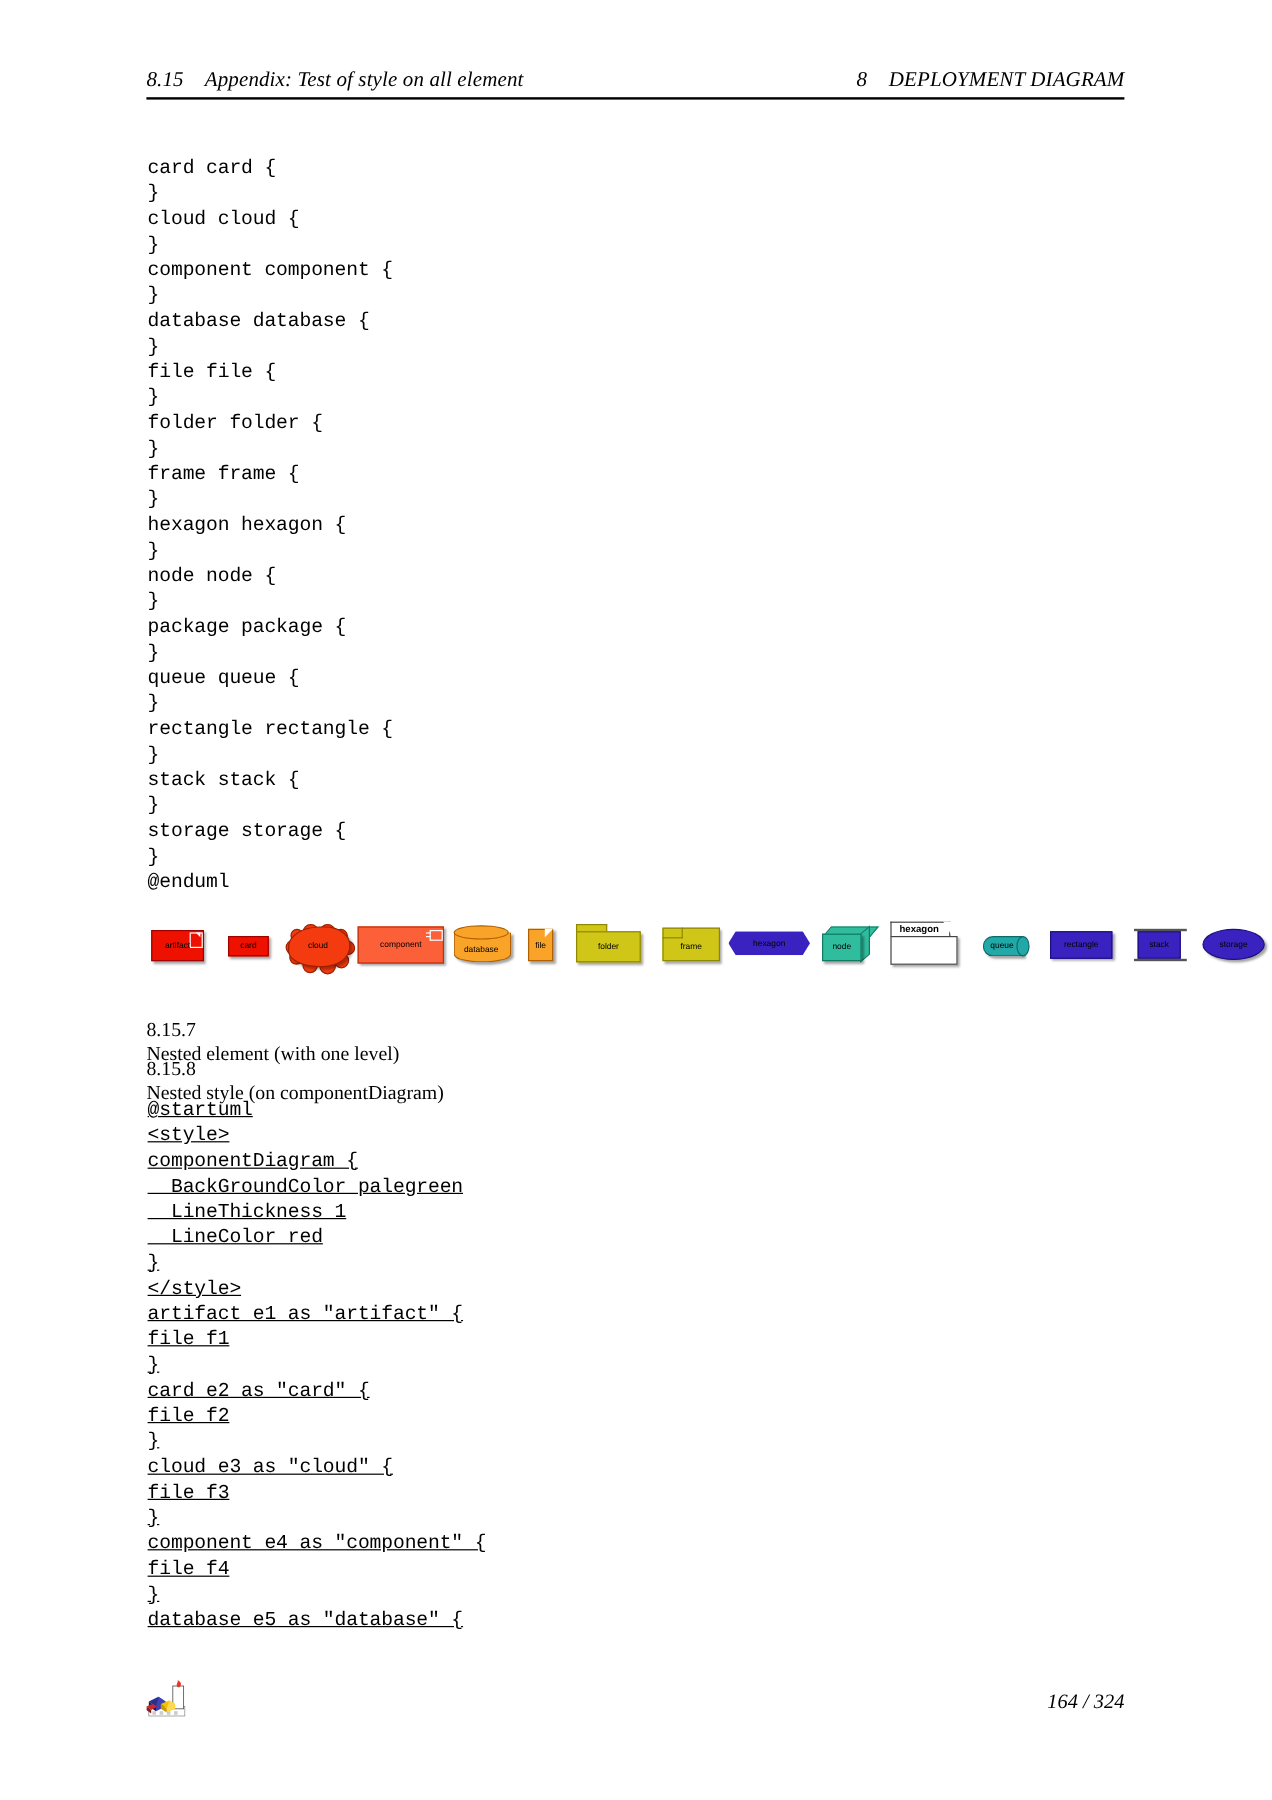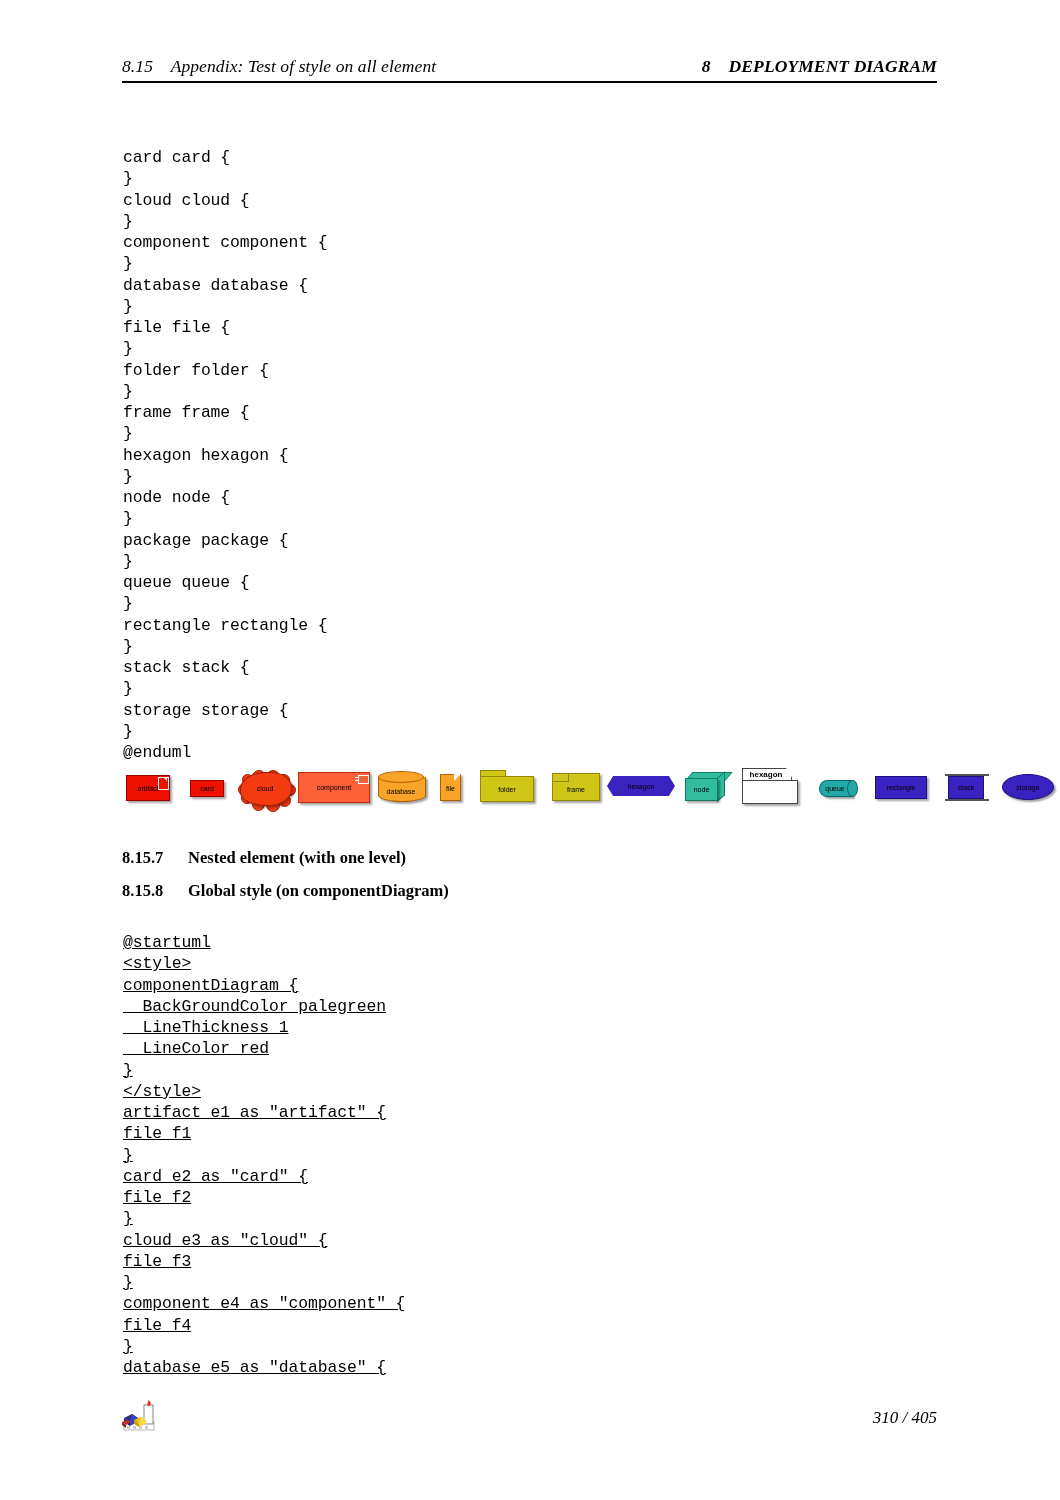--- a/index.html
+++ b/index.html
@@ -29,52 +29,52 @@
     top: 56px;
     width: 815px;
     display: flex;
     justify-content: space-between;
     align-items: baseline;
     font-style: italic;
     font-size: 17.5px;
     letter-spacing: 0.1px;
   }
   .header-left { white-space: pre; }
-  .header-right { white-space: pre; font-weight: bold; }
+  .header-right { white-space: pre; }
   .hrule {
     position: absolute;
     left: 122px;
     top: 81px;
     width: 815px;
     height: 1.6px;
     background: #000;
   }
 
   
   .code {
     position: absolute;
     font-family: "Liberation Mono", "DejaVu Sans Mono", monospace;
     font-size: 16.4px;
     line-height: 21.25px;
     white-space: pre;
     color: #000;
     letter-spacing: -0.1px;
-    margin-top: 18px;
   }
   #code-block-1 { left: 123px; top: 129px; }
   #code-block-2 { left: 123px; top: 914px; text-decoration: underline; }
   .code-line { height: 21.25px; }
 
   
   .heading {
     position: absolute;
     font-family: "Liberation Serif", serif;
-    font-weight: bold;
+    font-weight: normal;
     font-size: 16.5px;
     display: flex;
+    flex-direction: column;
   }
   .heading .num { width: 66px; display: inline-block; }
   #heading-8157 { left: 122px; top: 848px; }
   #heading-8158 { left: 122px; top: 881px; }
 
   
   .diagram {
     position: absolute;
     left: 122px;
     top: 762px;
@@ -486,21 +486,21 @@
     </div>
 
   </div>
 
   <div class="heading" id="heading-8157">
     <span class="num">8.15.7</span>
     <span>Nested element (with one level)</span>
   </div>
   <div class="heading" id="heading-8158">
     <span class="num">8.15.8</span>
-    <span>Global style (on componentDiagram)</span>
+    <span>Nested style (on componentDiagram)</span>
   </div>
 
   <div class="code" id="code-block-2"><div class="code-line">@startuml</div><div class="code-line">&lt;style&gt;</div><div class="code-line">componentDiagram {</div><div class="code-line">  BackGroundColor palegreen</div><div class="code-line">  LineThickness 1</div><div class="code-line">  LineColor red</div><div class="code-line">}</div><div class="code-line">&lt;/style&gt;</div><div class="code-line">artifact e1 as "artifact" {</div><div class="code-line">file f1</div><div class="code-line">}</div><div class="code-line">card e2 as "card" {</div><div class="code-line">file f2</div><div class="code-line">}</div><div class="code-line">cloud e3 as "cloud" {</div><div class="code-line">file f3</div><div class="code-line">}</div><div class="code-line">component e4 as "component" {</div><div class="code-line">file f4</div><div class="code-line">}</div><div class="code-line">database e5 as "database" {</div></div>
 
   <div class="footer">
     <div class="footer-logo">
       <svg width="40" height="34" viewBox="0 0 40 34" xmlns="http://www.w3.org/2000/svg">
         <rect x="2" y="22" width="30" height="8" fill="#ffffff" stroke="#888" stroke-width="0.6"></rect>
         <rect x="5" y="26" width="3" height="3" fill="#cccccc"></rect>
         <rect x="11" y="26" width="3" height="3" fill="#cccccc"></rect>
@@ -511,16 +511,16 @@
         <polygon points="2,18 10,14 16,18 8,22" fill="#2B2E8C"></polygon>
         <polygon points="2,18 8,22 8,26 2,22" fill="#1A1D66"></polygon>
         <polygon points="10,14 16,18 16,22 8,26 8,22" fill="#3D42B5"></polygon>
         <polygon points="12,20 19,17 24,20 17,24" fill="#F2C200"></polygon>
         <polygon points="12,20 17,24 17,27 12,24" fill="#C79B00"></polygon>
         <polygon points="19,17 24,20 24,24 17,27 17,24" fill="#FFD84D"></polygon>
         <polygon points="0,22 5,20 9,22 4,25" fill="#C42B2B"></polygon>
         <polygon points="0,22 4,25 4,28 0,25" fill="#8E1C1C"></polygon>
       </svg>
     </div>
-    <div class="footer-page">310 / 405</div>
+    <div class="footer-page">164 / 324</div>
   </div>
 
 </div>
 
 </body></html>

